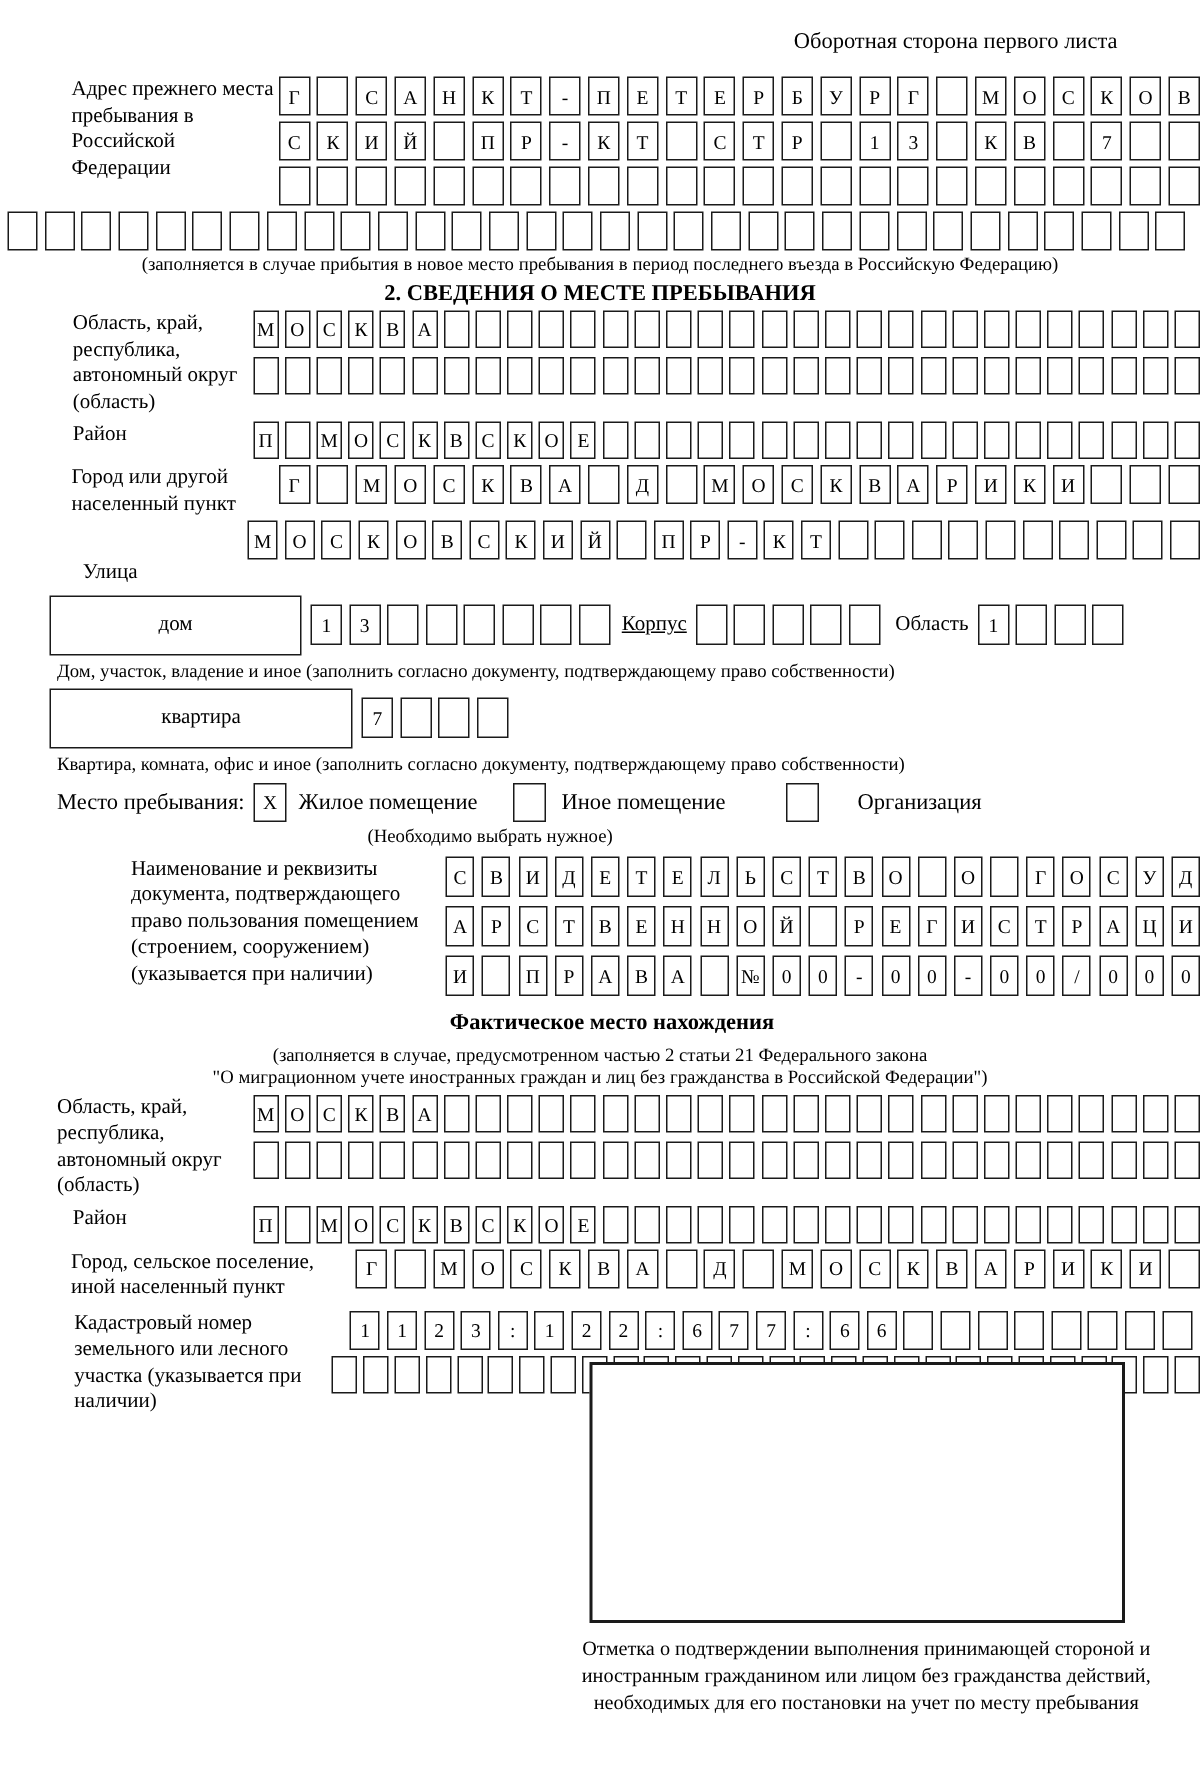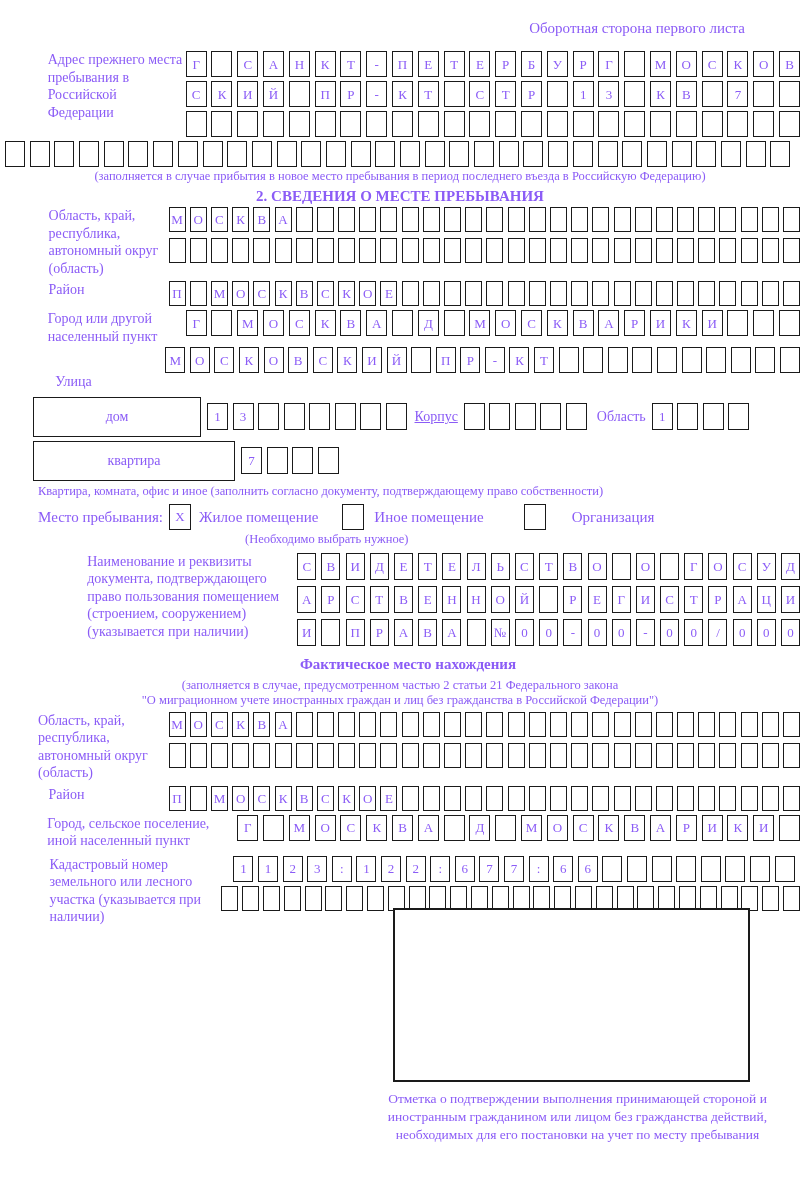--- a/index.html
+++ b/index.html
@@ -1,18 +1,18 @@
 <!DOCTYPE html>
 <html><head>
 <meta charset="utf-8">
 <style>
   html,body{margin:0;padding:0;background:#fff;}
   .page{
     position:relative;width:800px;height:1180px;overflow:hidden;
-    font-family:"Liberation Serif","DejaVu Serif",serif;color:#8b5cf6;background:#fff;
+    font-family:"Liberation Serif","DejaVu Serif",serif;color:#000000;background:#fff;
   }
   .hdr{padding:20px 55px 0 0;text-align:right;font-size:15px;}
   .row{display:flex;align-items:flex-start;}
   .grp{display:flex;align-items:flex-start;justify-content:flex-end;}
   .lbl{font-size:14px;line-height:17.5px;}
   .cells{display:flex;}
   .cellcol{display:flex;flex-direction:column;}
   .cell{
     border:1.5px solid #1a1a1a;box-sizing:border-box;flex:0 0 auto;
     display:flex;align-items:center;justify-content:center;
@@ -372,20 +372,21 @@
         <div class="cell"></div>
       </div>
     <div class="lbl" style="margin:0 6px 0 10px;">Область</div>
     <div class="cells cH">
         <div class="cell">1</div>
         <div class="cell"></div>
         <div class="cell"></div>
         <div class="cell"></div>
       </div>
   </div>
+  <div class="caption" style="margin:3px 0 0 38px;">Дом, участок, владение и иное (заполнить согласно документу, подтверждающему право собственности)</div>
 
   <div class="row" style="margin:4px 0 0 33px;align-items:center;">
     <div class="wbox" style="width:202px;">квартира</div>
     <div class="cells cH" style="margin-left:6px;">
         <div class="cell">7</div>
         <div class="cell"></div>
         <div class="cell"></div>
         <div class="cell"></div>
       </div>
   </div>

